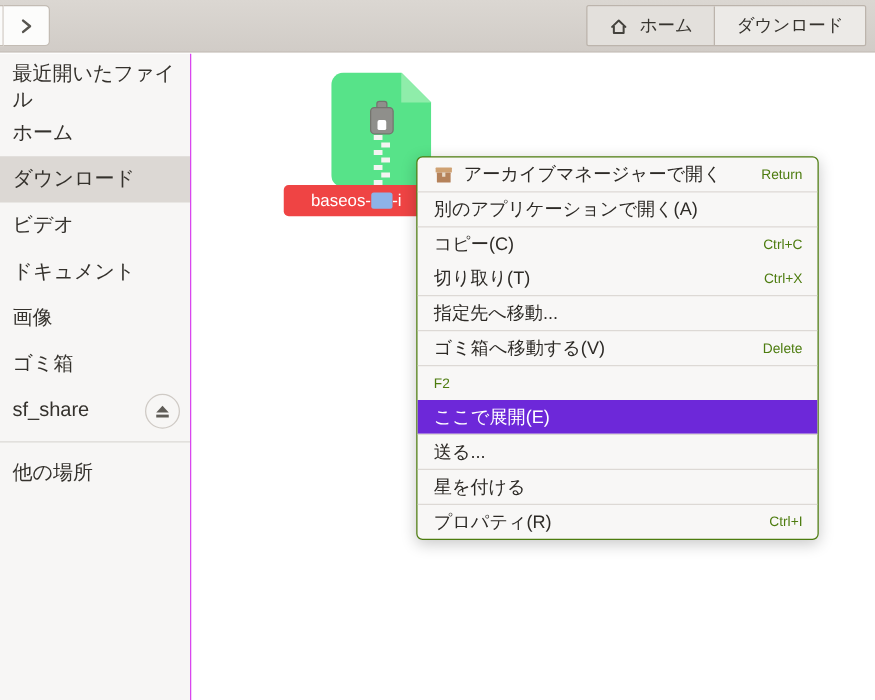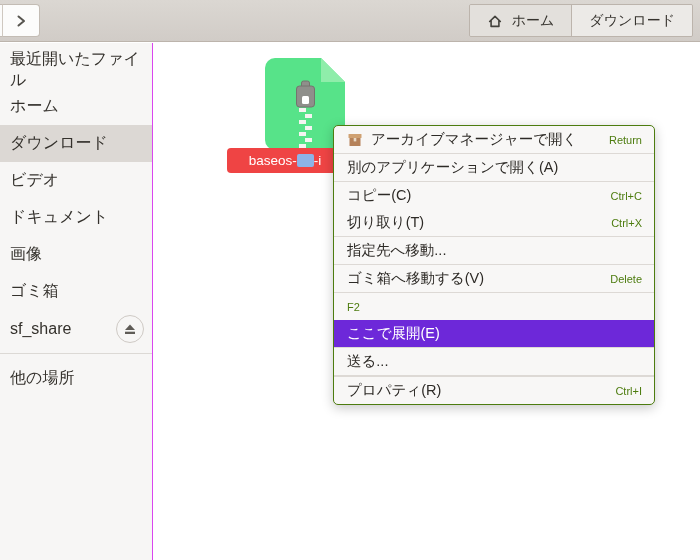--- a/index.html
+++ b/index.html
@@ -228,20 +228,25 @@
   </div>
   <div class="menu-sep"></div>
 
   <div class="menu-item">
     <span class="mi-label">
         <span>送る...</span>
       </span>
   </div>
   <div class="menu-sep"></div>
 
+  <div class="menu-item">
+    <span class="mi-label">
+        <span>星を付ける</span>
+      </span>
+  </div>
   <div class="menu-sep"></div>
 
   <div class="menu-item">
     <span class="mi-label">
         <span>プロパティ(R)</span>
       </span>
     <span class="mi-shortcut">Ctrl+I</span>
   </div>
 
 </div>

